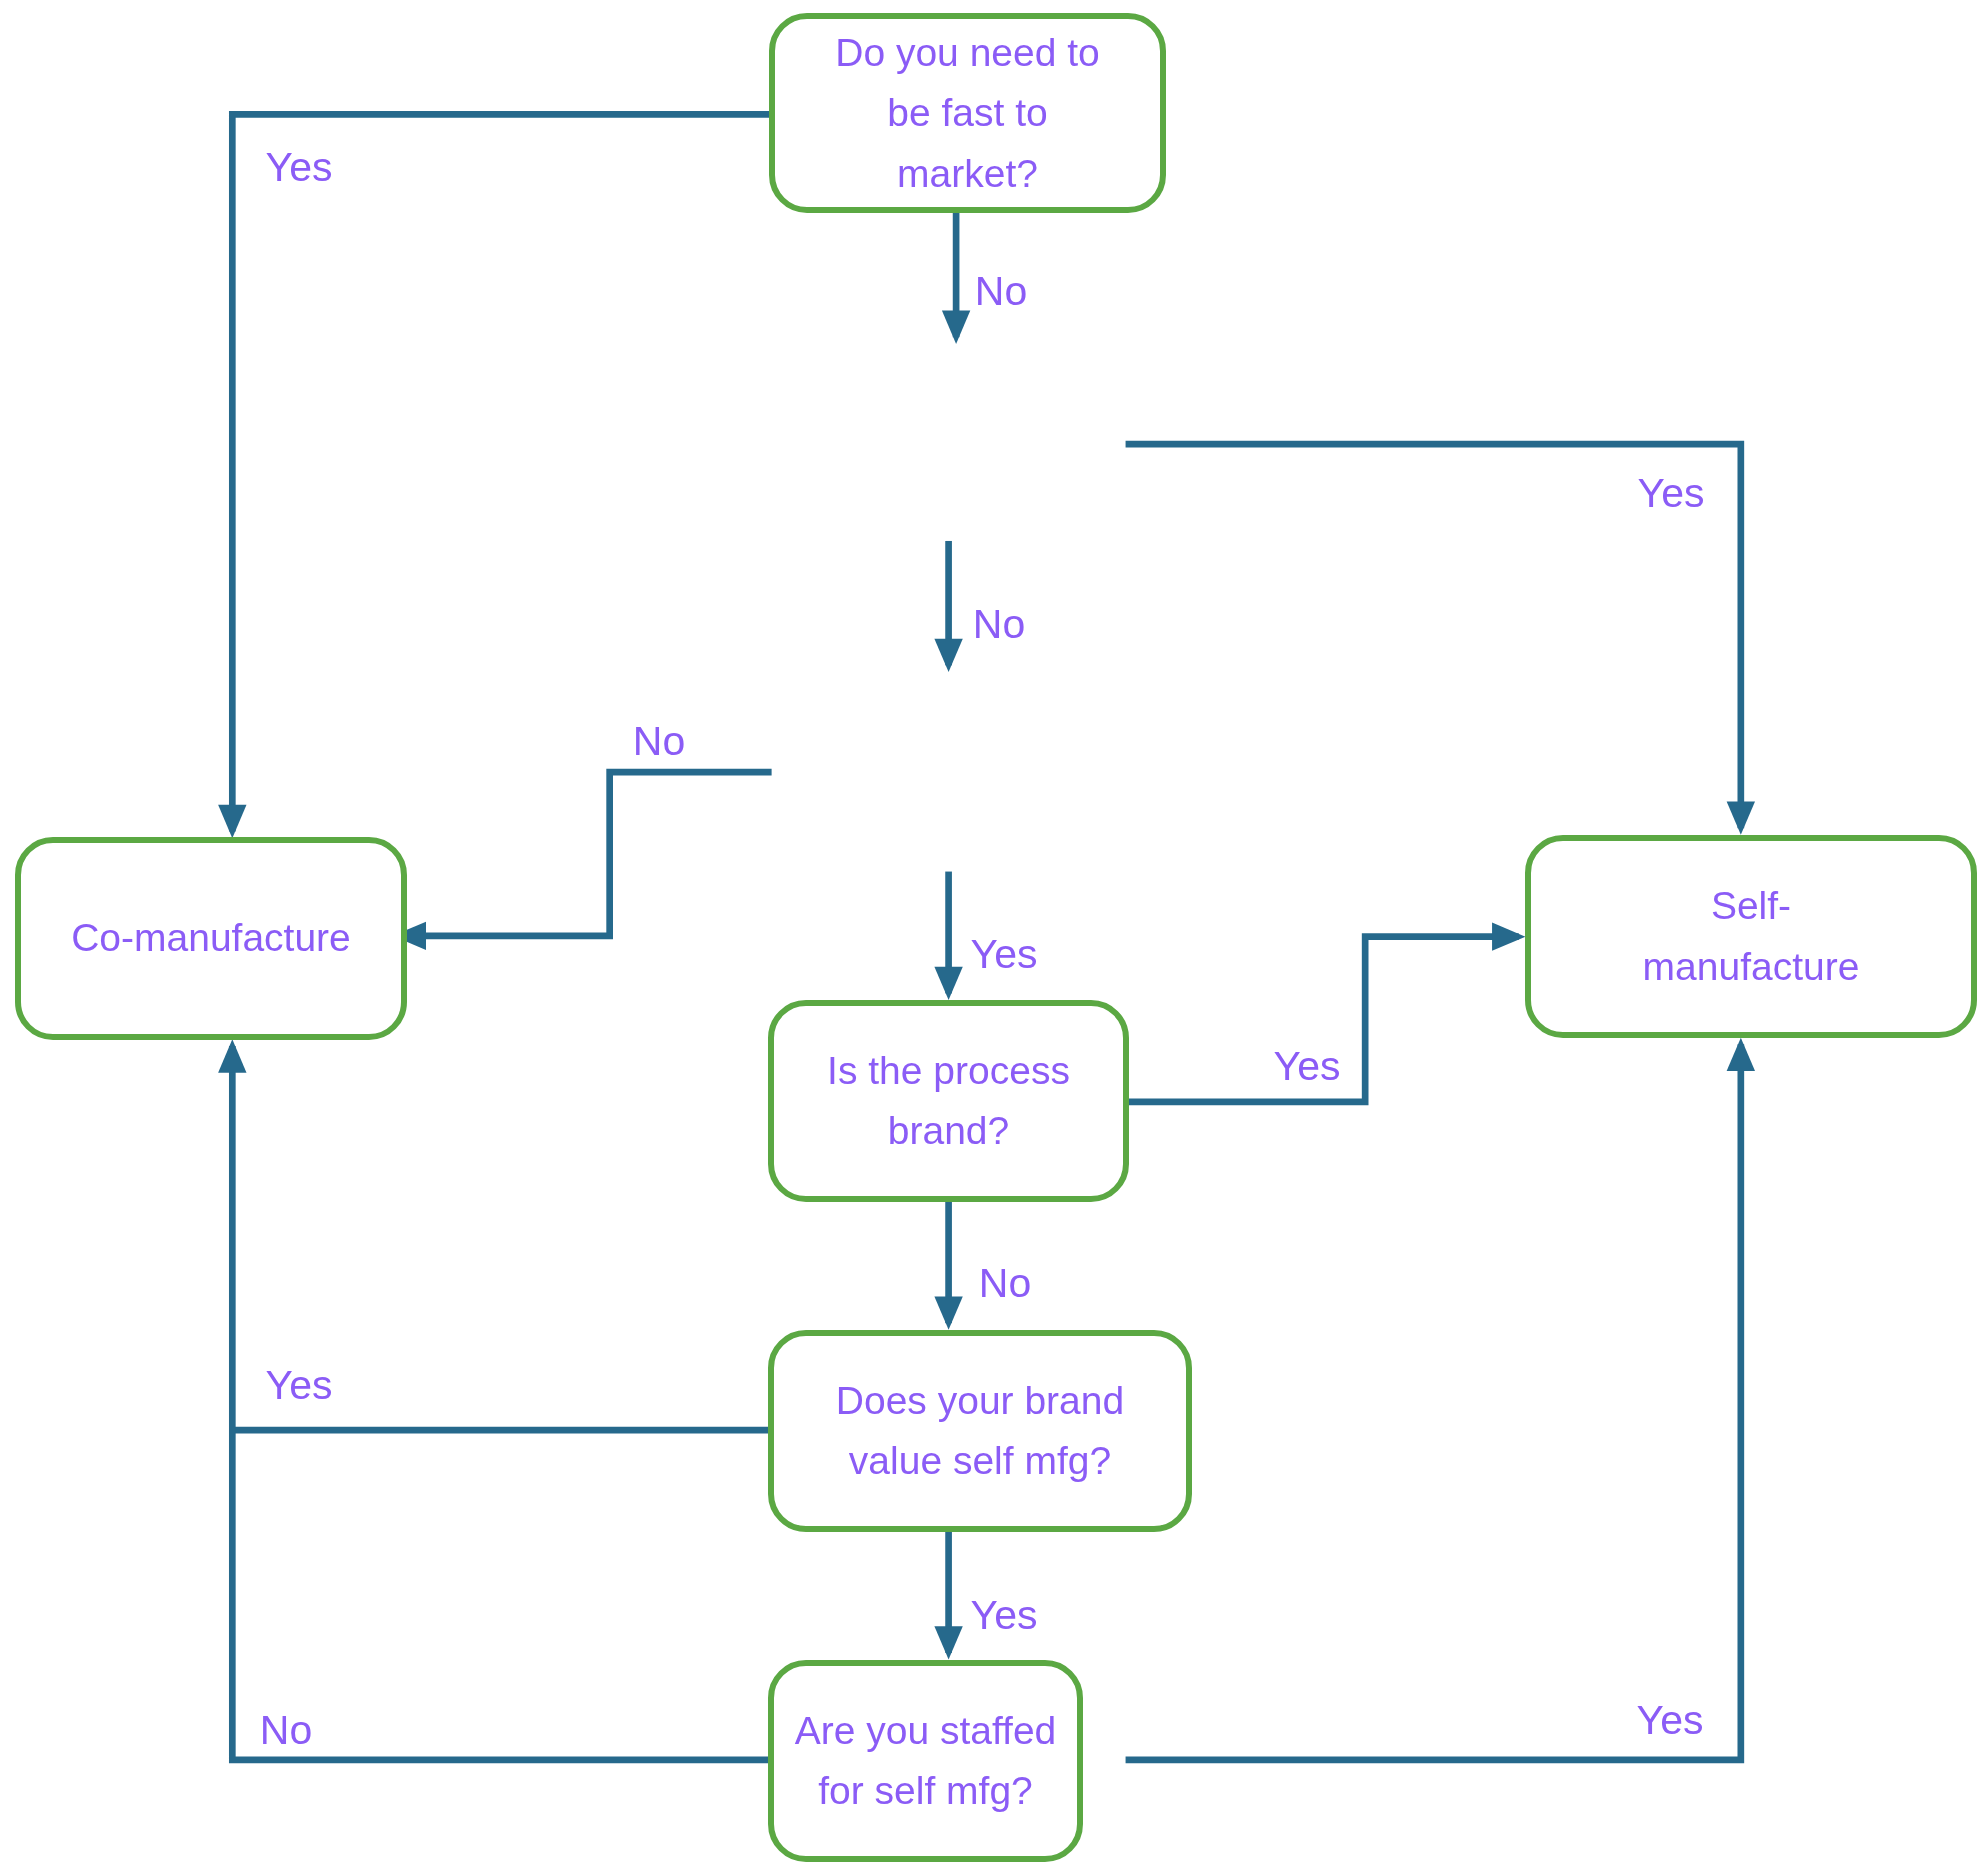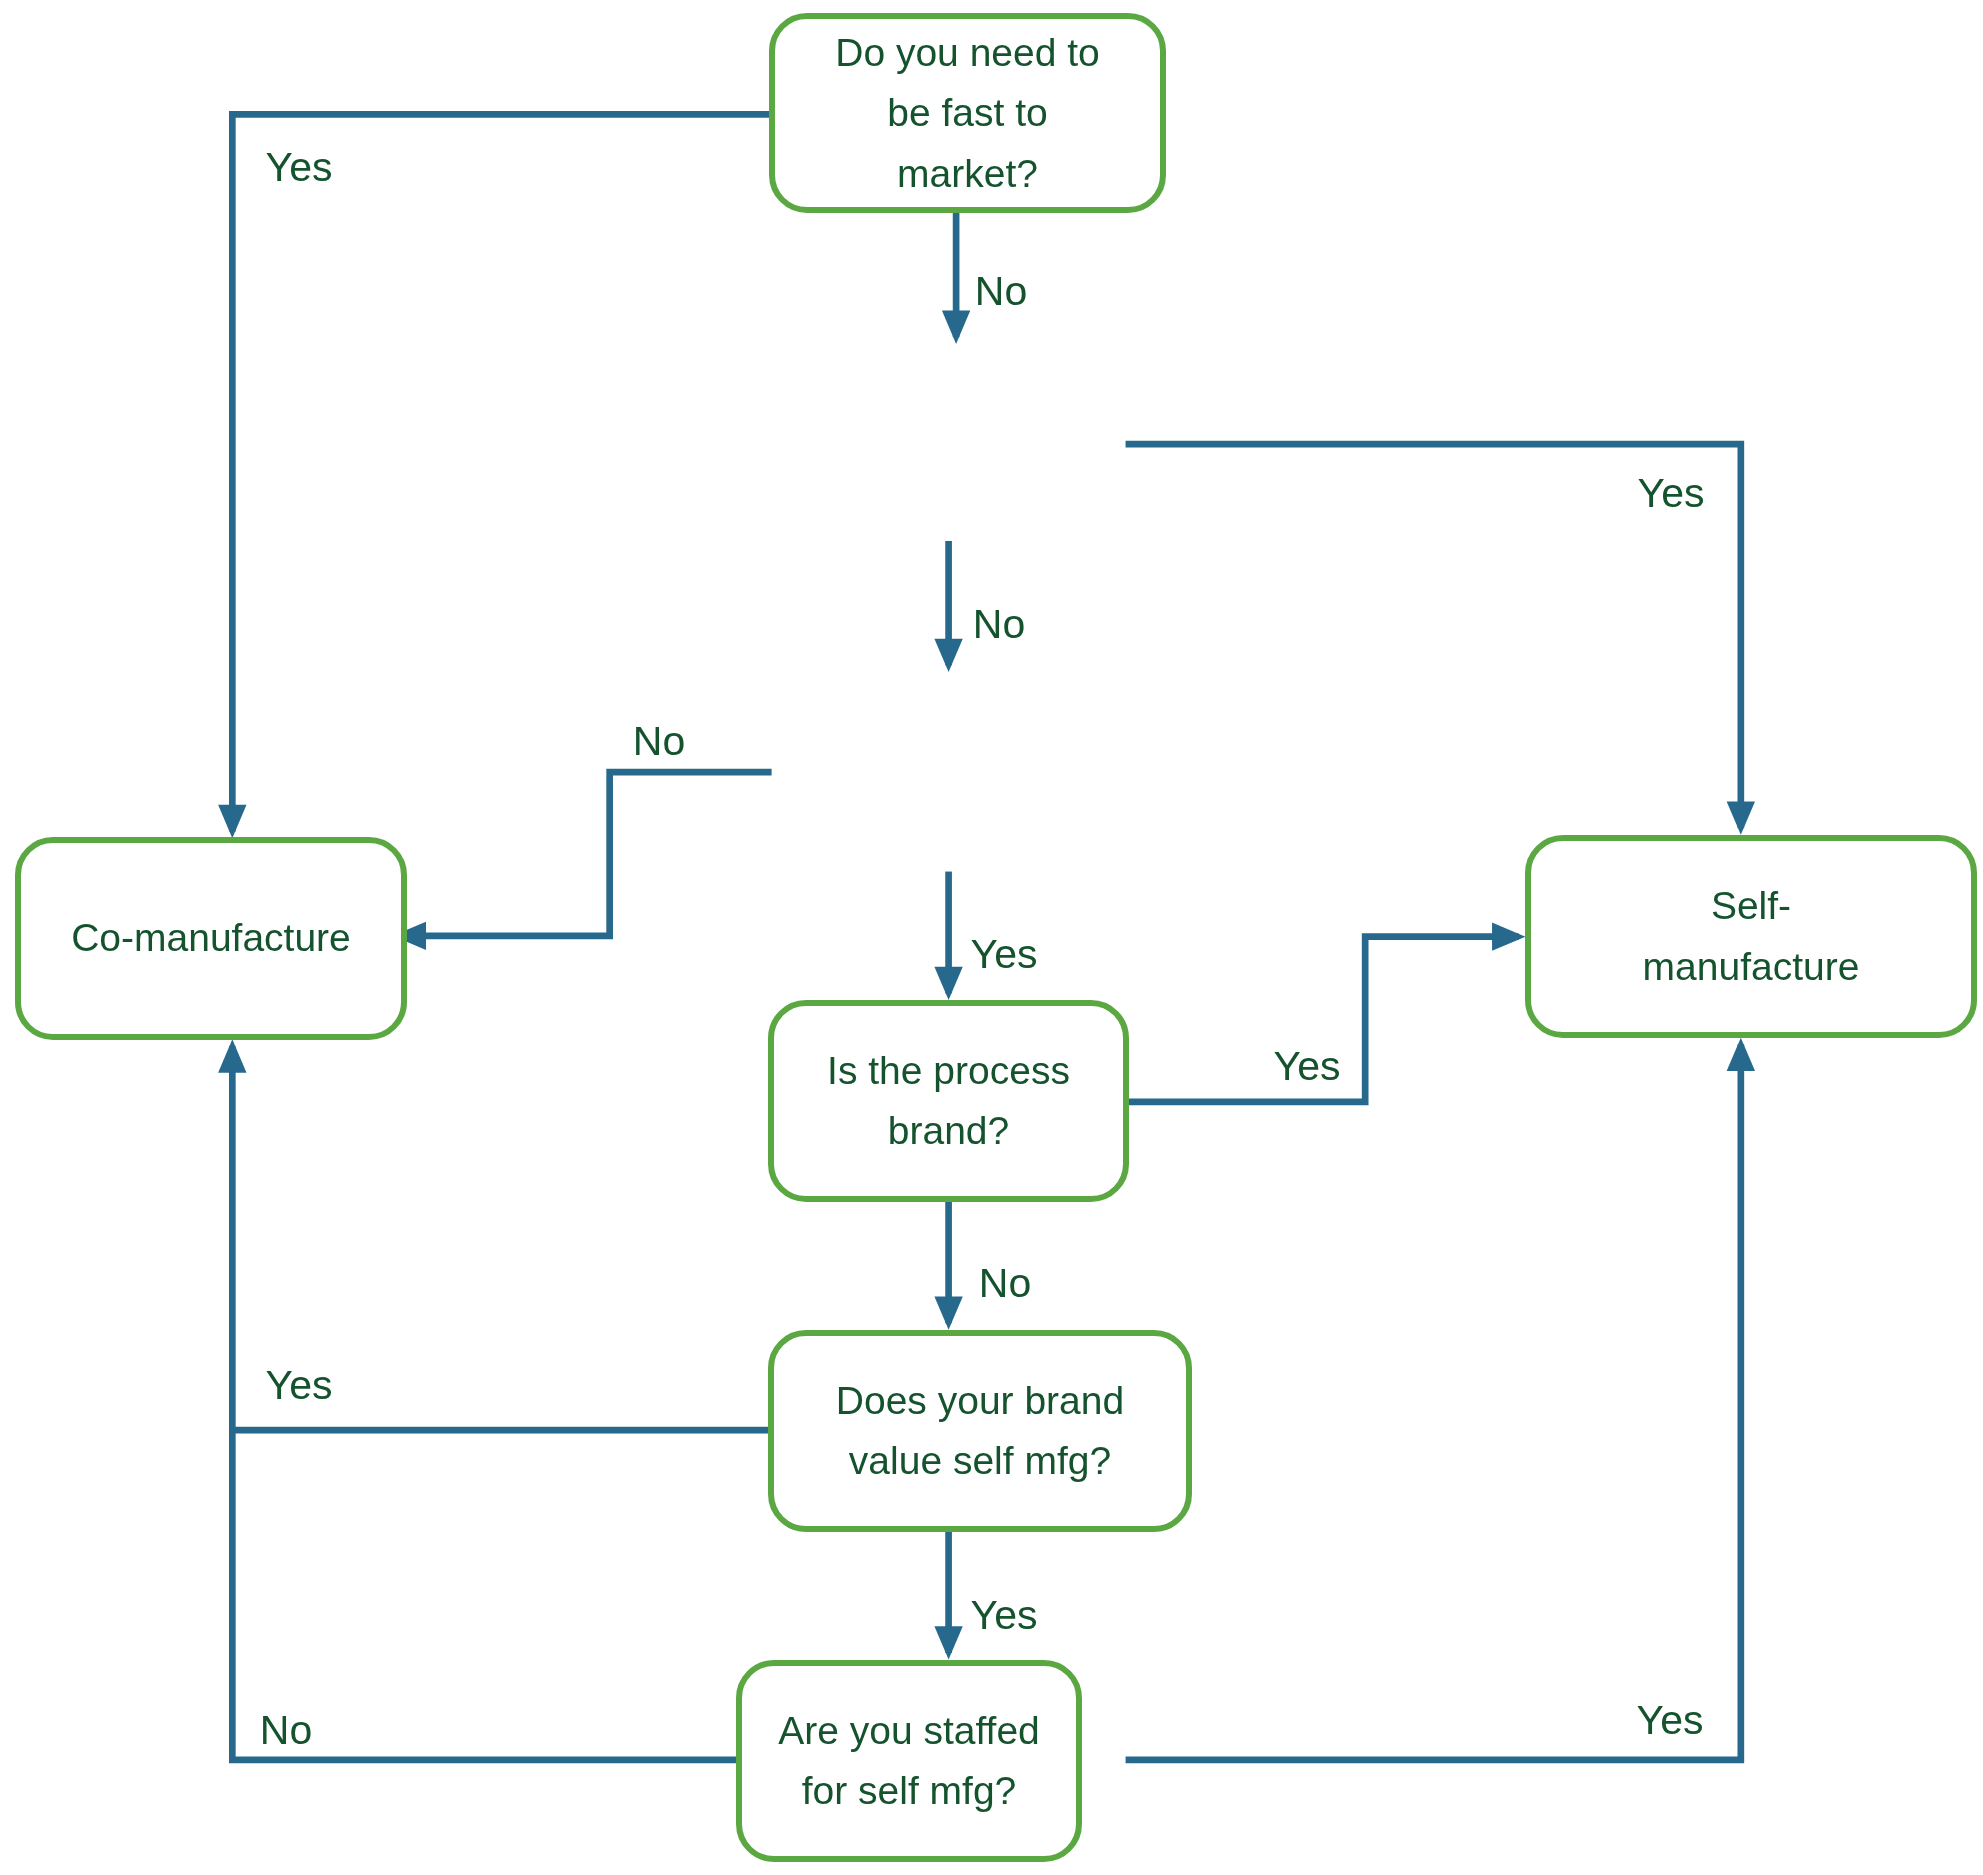--- a/index.html
+++ b/index.html
@@ -6,21 +6,21 @@
     margin: 0;
     padding: 0;
     background: #ffffff;
   }
   .canvas {
     position: relative;
     width: 1984px;
     height: 1875px;
     background: #ffffff;
     font-family: "Liberation Sans", sans-serif;
-    color: #14532d;
+    color: #8b5cf6;
     overflow: hidden;
   }
   .wires {
     position: absolute;
     inset: 0;
     width: 100%;
     height: 100%;
   }
   .node {
     position: absolute;
@@ -36,21 +36,21 @@
     line-height: 1.55;
     white-space: pre-line;
     z-index: 2;
   }
   
   .n-fast     { left: 769px;  top: 13.4px;   width: 397px; height: 200px; }
   .n-growing  { left: 768px;  top: 344px;  width: 361px; height: 200px; }
   .n-capital  { left: 768px;  top: 672px;  width: 361px; height: 203px; }
   .n-novel    { left: 768px;  top: 1000px; width: 361px; height: 202px; }
   .n-brand    { left: 768px;  top: 1330px; width: 424px; height: 202px; text-align: center; }
-  .n-staffed  { left: 736px;  top: 1660px; width: 346px; height: 202px; }
+  .n-staffed  { left: 768px;  top: 1660px; width: 315px; height: 202px; }
   
   .n-coman    { left: 15px;   top: 837px; width: 392px; height: 203px; }
   .n-selfman  { left: 1525px; top: 835px; width: 452px; height: 203px; }
 
   .edge-label {
     position: absolute;
     transform: translate(-50%, -50%);
     font-size: 41px;
     line-height: 1;
     white-space: nowrap;

